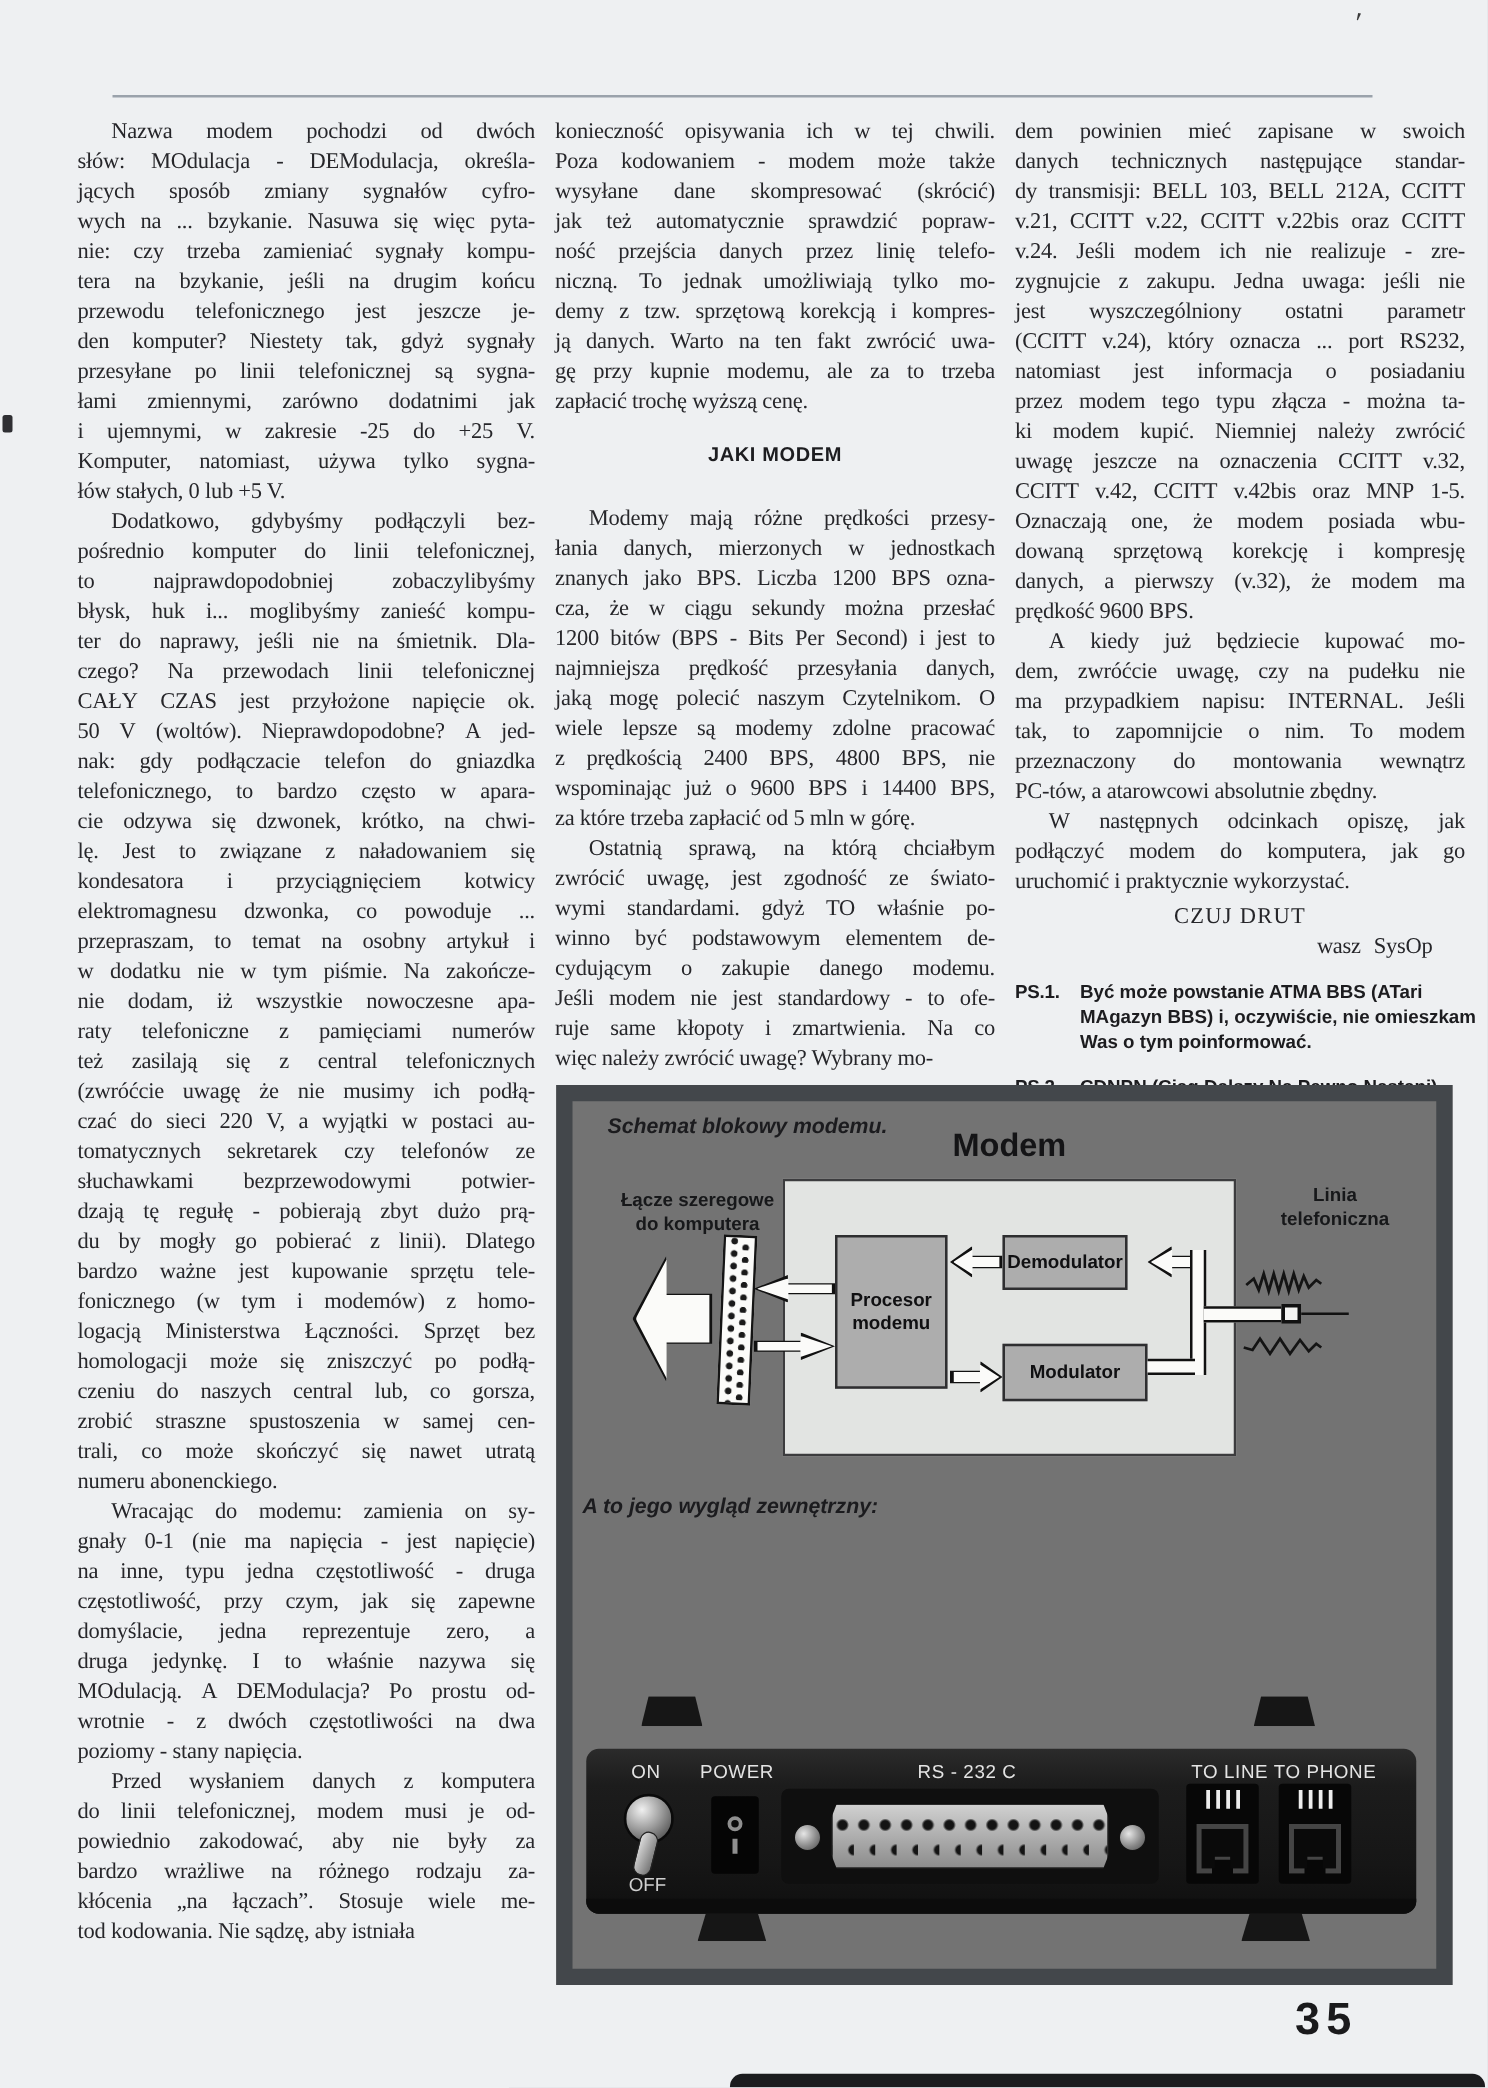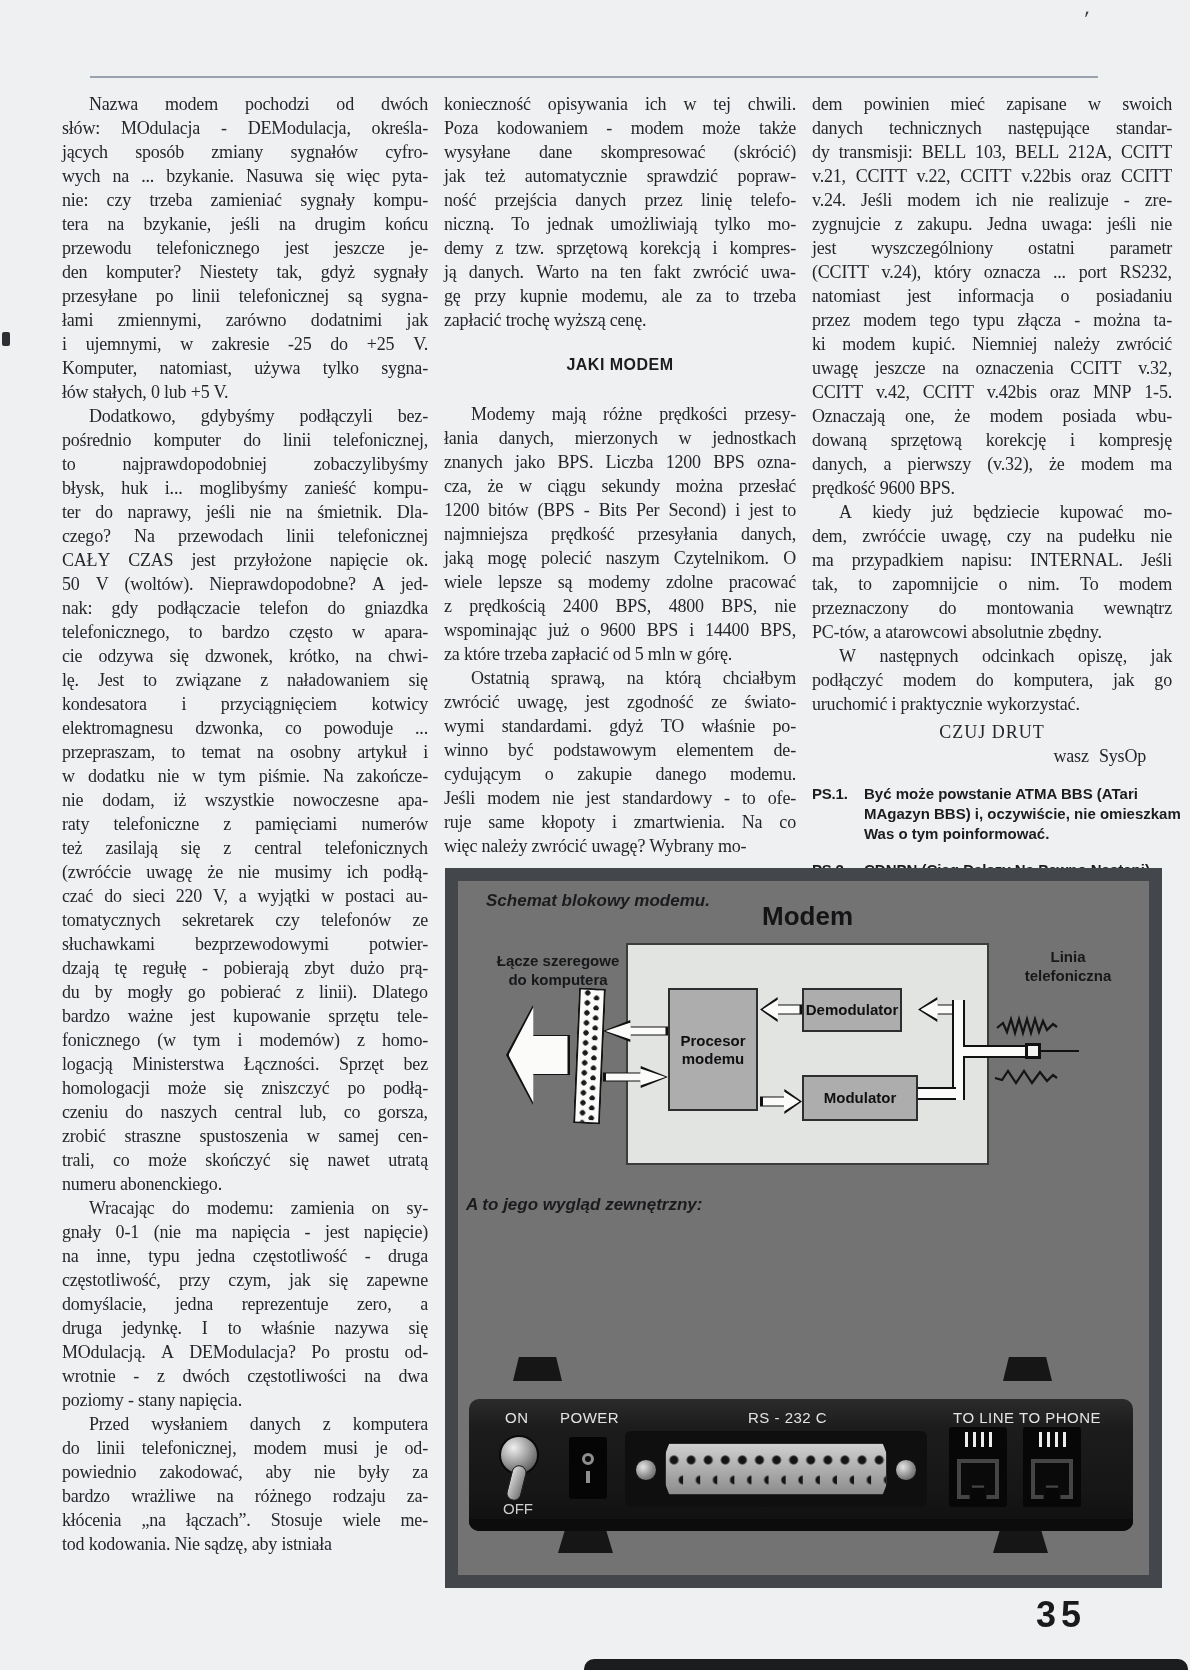--- a/index.html
+++ b/index.html
@@ -107,21 +107,21 @@
   .foot-f2 { left:545px; top:476px; width:49px; height:24px; }
   .foot-r1 { left:100px; top:650px; width:55px; height:22px; }
   .foot-r2 { left:535px; top:650px; width:55px; height:22px; }
 
   
   .rear { position:absolute; left:11px; top:518px; width:664px; height:132px; border-radius:10px;
           background:linear-gradient(180deg,#2b2b2b 0%,#1c1c1c 22%,#161616 70%,#0f0f0f 100%); }
   .rp-label { position:absolute; top:10px; font:15px "Liberation Sans",sans-serif; letter-spacing:0.5px; color:#e4e4e4; }
   .rp-on     { left:36px; }
   .rp-power  { left:91px; }
-  .rp-rs232  { left:279px; }
+  .rp-rs232  { left:265px; }
   .rp-toline { left:484px; }
   .rp-tophone{ left:550px; }
   .rp-off { position:absolute; left:34px; top:101px; font:15px "Liberation Sans",sans-serif; color:#cfcfcf; }
   .rp-toggle { position:absolute; left:30px; top:36px; width:40px; height:40px; border-radius:50%;
                background:radial-gradient(circle at 35% 30%,#f0f0f0,#9e9e9e 45%,#3f3f3f 95%); border:2px solid #0a0a0a; }
   .rp-lever  { position:absolute; left:40px; top:66px; width:15px; height:36px; border-radius:8px;
                background:linear-gradient(100deg,#e0e0e0,#707070); transform:rotate(14deg); border:1px solid #222; }
   .rp-jack { position:absolute; left:100px; top:38px; width:38px; height:62px; background:#050505; border-radius:3px; }
   .rp-jack-pin  { position:absolute; left:13px; top:16px; width:12px; height:12px; border-radius:50%;
                   background:#0b0b0b; border:3px solid #8f8f8f; }

